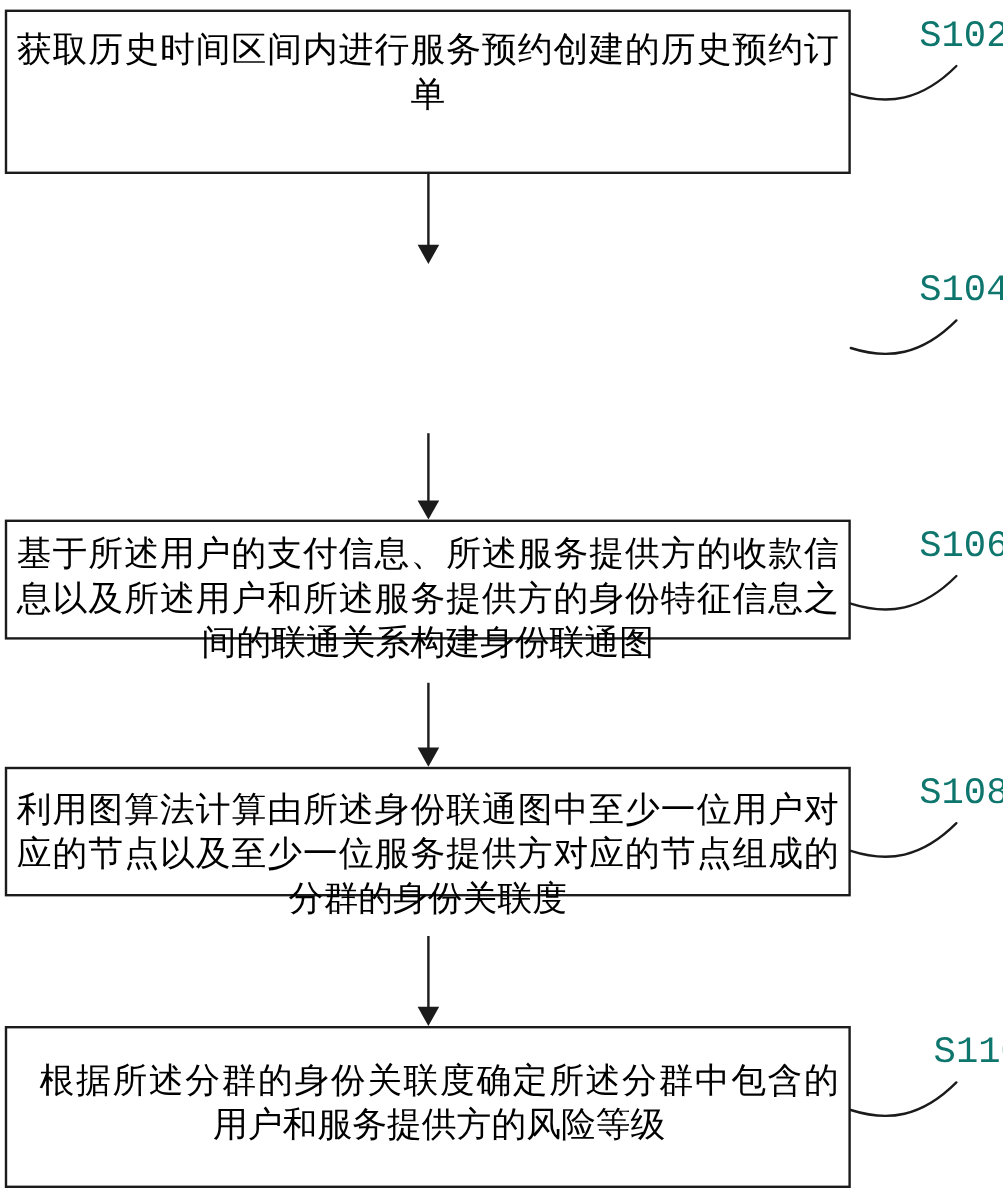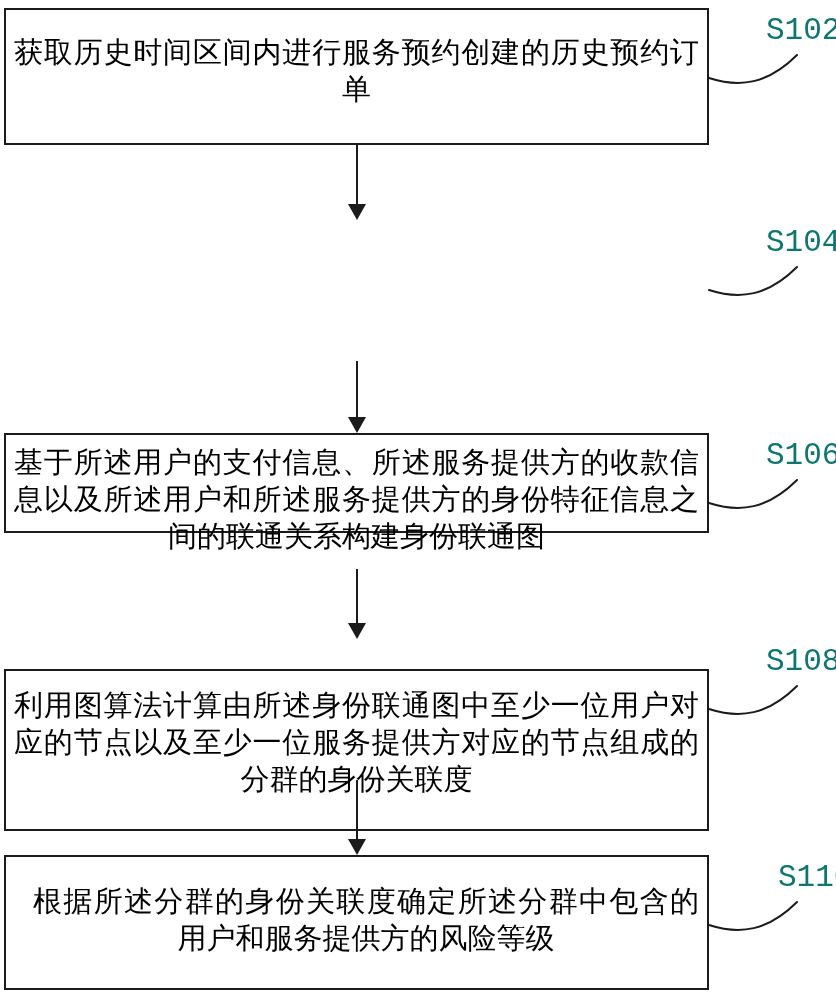--- a/index.html
+++ b/index.html
@@ -56,21 +56,21 @@
     border-left: 9px solid transparent;
     border-right: 9px solid transparent;
     border-top: 16px solid #1b1b1b;
   }
 </style>
 </head>
 <body>
 
 <div class="canvas">
     <div class="step-box" style="top: 8px; height: 137px;">
-      <div class="step-text" style="padding-top: 24px;">获取历史时间区间内进行服务预约创建的历史预约订单</div>
+      <div class="step-text" style="padding-top: 14px;">获取历史时间区间内进行服务预约创建的历史预约订单</div>
     </div>
     <div class="step-label" style="top: 15px;">S102</div>
     <svg class="connector" width="94" height="38" style="left: 706px; top: 52px;">
       <path d="M 3 26 C 34 36, 62 32, 91 3" fill="none" stroke="#1b1b1b" stroke-width="2" stroke-linecap="round"></path>
     </svg>
     <div class="arrow-line" style="top: 145px; height: 61px;"></div>
     <div class="arrow-head" style="top: 204px;"></div>
     <div class="step-label" style="top: 227px;">S104</div>
     <svg class="connector" width="94" height="38" style="left: 706px; top: 264px;">
       <path d="M 3 26 C 34 36, 62 32, 91 3" fill="none" stroke="#1b1b1b" stroke-width="2" stroke-linecap="round"></path>
@@ -79,21 +79,21 @@
     <div class="arrow-head" style="top: 417px;"></div>
     <div class="step-box" style="top: 433px; height: 100px;">
       <div class="step-text" style="padding-top: 9px;">基于所述用户的支付信息、所述服务提供方的收款信息以及所述用户和所述服务提供方的身份特征信息之间的联通关系构建身份联通图</div>
     </div>
     <div class="step-label" style="top: 440px;">S106</div>
     <svg class="connector" width="94" height="38" style="left: 706px; top: 477px;">
       <path d="M 3 26 C 34 36, 62 32, 91 3" fill="none" stroke="#1b1b1b" stroke-width="2" stroke-linecap="round"></path>
     </svg>
     <div class="arrow-line" style="top: 569px; height: 56px;"></div>
     <div class="arrow-head" style="top: 623px;"></div>
-    <div class="step-box" style="top: 669px; height: 162px;">
+    <div class="step-box" style="top: 639px; height: 108px;">
       <div class="step-text" style="padding-top: 16px;">利用图算法计算由所述身份联通图中至少一位用户对应的节点以及至少一位服务提供方对应的节点组成的分群的身份关联度</div>
     </div>
     <div class="step-label" style="top: 646px;">S108</div>
     <svg class="connector" width="94" height="38" style="left: 706px; top: 683px;">
       <path d="M 3 26 C 34 36, 62 32, 91 3" fill="none" stroke="#1b1b1b" stroke-width="2" stroke-linecap="round"></path>
     </svg>
     <div class="arrow-line" style="top: 780px; height: 61px;"></div>
     <div class="arrow-head" style="top: 839px;"></div>
     <div class="step-box" style="top: 855px; height: 135px;">
       <div class="step-text" style="padding-top: 26px; margin-left: 19px;">根据所述分群的身份关联度确定所述分群中包含的用户和服务提供方的风险等级</div>

